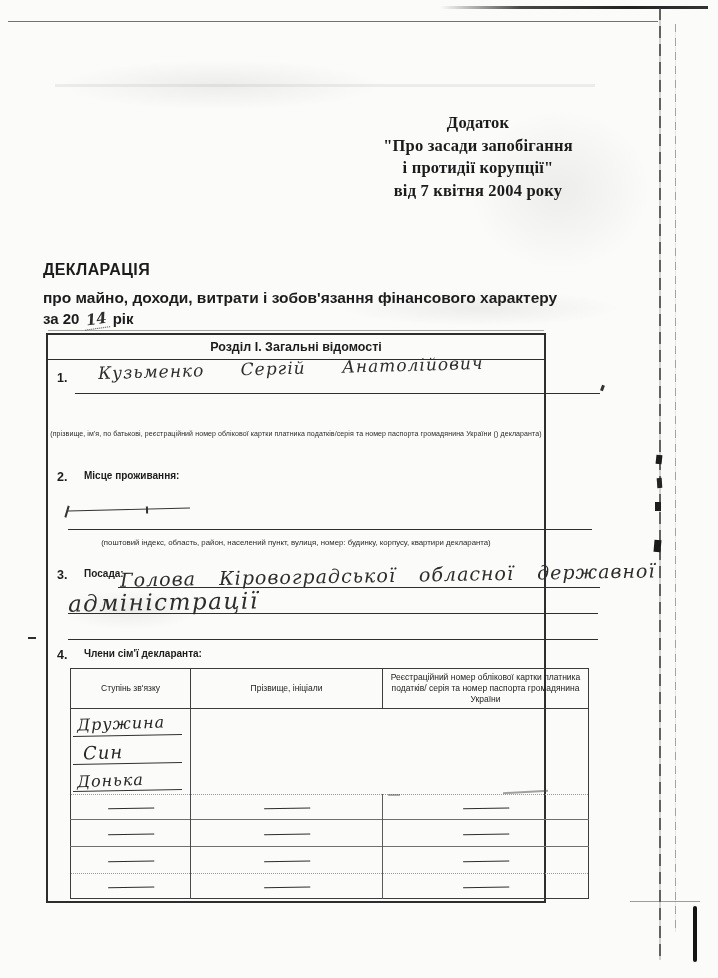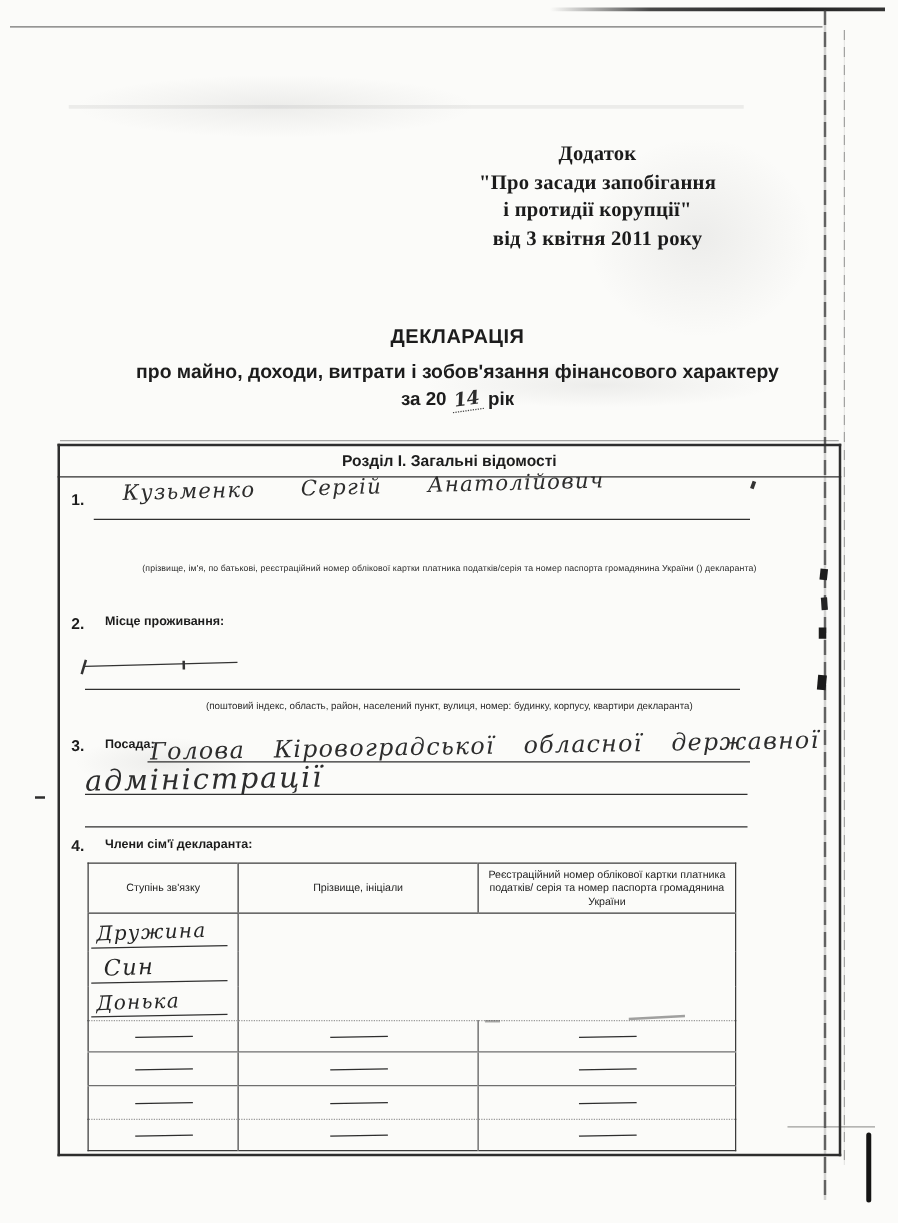--- a/index.html
+++ b/index.html
@@ -4,30 +4,30 @@
 <style>
   html,body{margin:0;padding:0;}
   body{width:718px;height:978px;position:relative;overflow:hidden;
        background:#fbfbf9;font-family:"Liberation Sans",sans-serif;color:#1c1c1c;}
   .abs{position:absolute;}
   
   .annex{left:358px;top:112px;width:240px;text-align:center;
          font-family:"Liberation Serif",serif;font-size:16.5px;font-weight:600;
          line-height:22.5px;color:#1b1b1b;letter-spacing:.2px;}
   
-  .title-block{left:66px;top:261px;width:600px;text-align:center;}
+  .title-block{left:43px;top:261px;width:600px;text-align:left;}
   .title-main{font-size:16px;font-weight:bold;letter-spacing:.4px;}
   .title-sub{font-size:15.5px;font-weight:bold;margin-top:10px;}
   .title-year{font-size:15px;font-weight:bold;margin-top:3px;}
   .hw{font-family:"DejaVu Serif","Liberation Serif",serif;font-style:italic;color:#2d2d2d;}
   .hw-year{display:inline-block;transform:rotate(-8deg);font-size:15px;
            border-bottom:1px dotted #444;padding:0 2px;}
   
-  .form-box{left:46px;top:333px;width:627px;height:570px;box-sizing:border-box;
-            border:2px solid #2e2e2e;border-top:none;margin-top:22px;}
+  .form-box{left:46px;top:333px;width:500px;height:570px;box-sizing:border-box;
+            border:2px solid #2e2e2e;border-top:none;}
   .sec-head{position:absolute;left:-2px;right:-2px;top:0;height:24px;
             border-top:2.5px solid #2e2e2e;border-bottom:1.6px solid #2e2e2e;
             display:flex;align-items:center;justify-content:center;
             font-size:12.5px;font-weight:bold;}
   .sec-head::before{content:"";position:absolute;top:-5px;left:2px;right:2px;
             border-top:1px solid rgba(60,60,60,.45);}
   .item-num{position:absolute;font-size:12.5px;font-weight:bold;}
   .item-label{position:absolute;font-size:10px;font-weight:600;}
   .rule{position:absolute;height:0;border-top:1.6px solid #2f2f2f;}
   .hint{position:absolute;left:0;right:0;text-align:center;color:#2a2a2a;}
@@ -90,21 +90,21 @@
 <div class="art" style="left:654px;top:540px;width:7px;height:12px;background:#1a1a1a;transform:rotate(5deg);"></div>
 <div class="art" style="left:693px;top:906px;width:4px;height:56px;background:#141414;border-radius:2px;"></div>
 <div class="art" style="left:630px;top:901px;width:70px;height:1px;background:rgba(80,80,80,.55);"></div>
 <div class="art" style="left:28px;top:637px;width:8px;height:2px;background:#2e2e2e;"></div>
 <div class="art" style="left:601px;top:385px;width:3px;height:6px;background:#333;transform:rotate(20deg);"></div>
 
 <div class="abs annex">
   <div>Додаток</div>
   <div>"Про засади запобігання</div>
   <div>і протидії корупції"</div>
-  <div>від 3 квітня 2011 року</div>
+  <div>від 7 квітня 2004 року</div>
 </div>
 
 <div class="abs title-block">
   <div class="title-main">ДЕКЛАРАЦІЯ</div>
   <div class="title-sub">про майно, доходи, витрати і зобов'язання фінансового характеру</div>
   <div class="title-year">
     <span>за 20</span>
     <span class="hw hw-year">14</span>
     <span>рік</span>
   </div>

